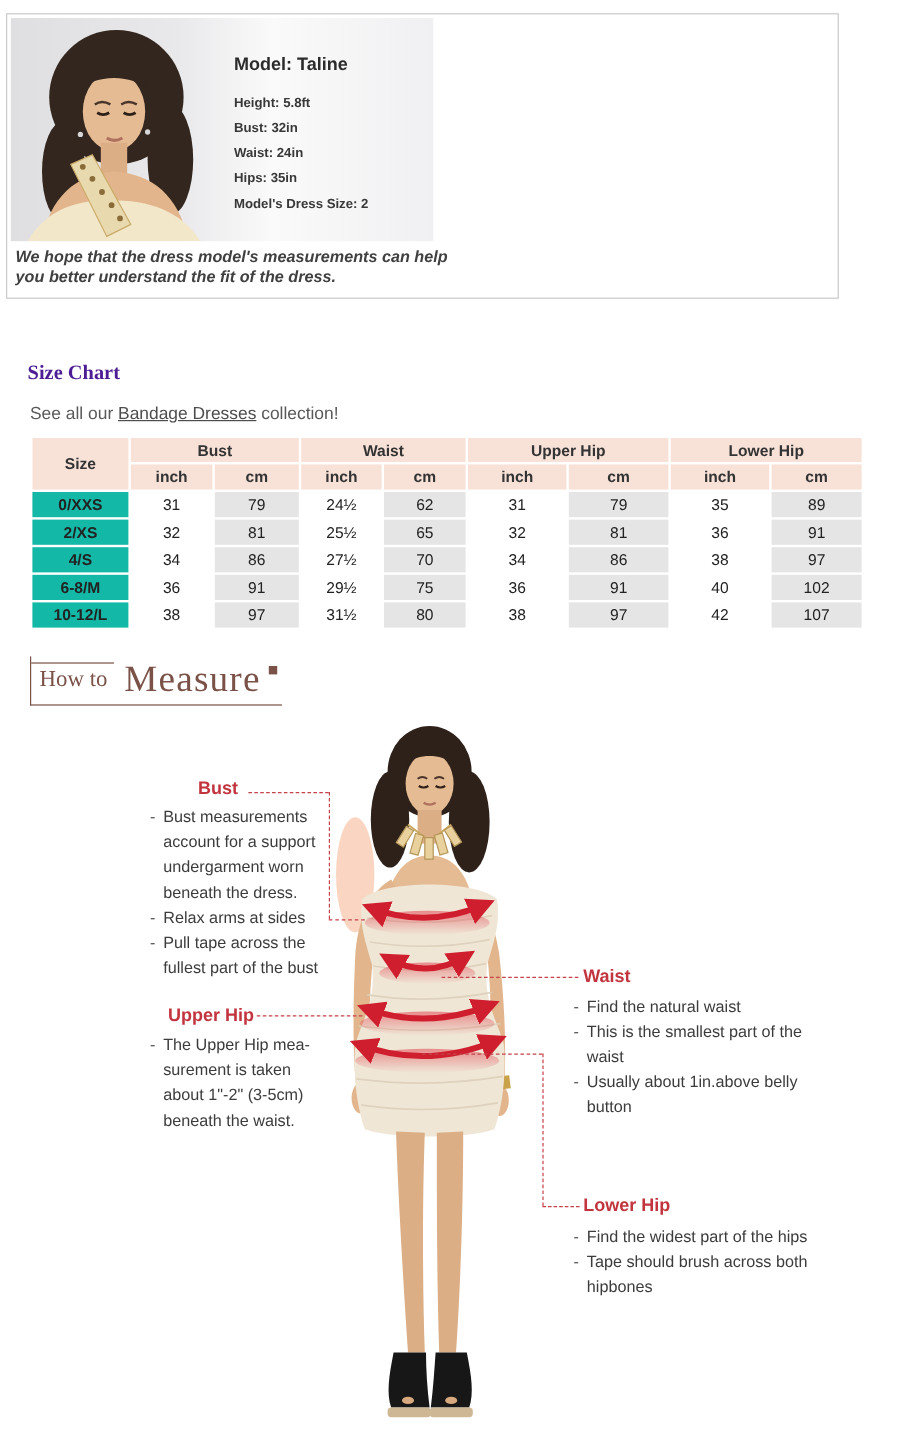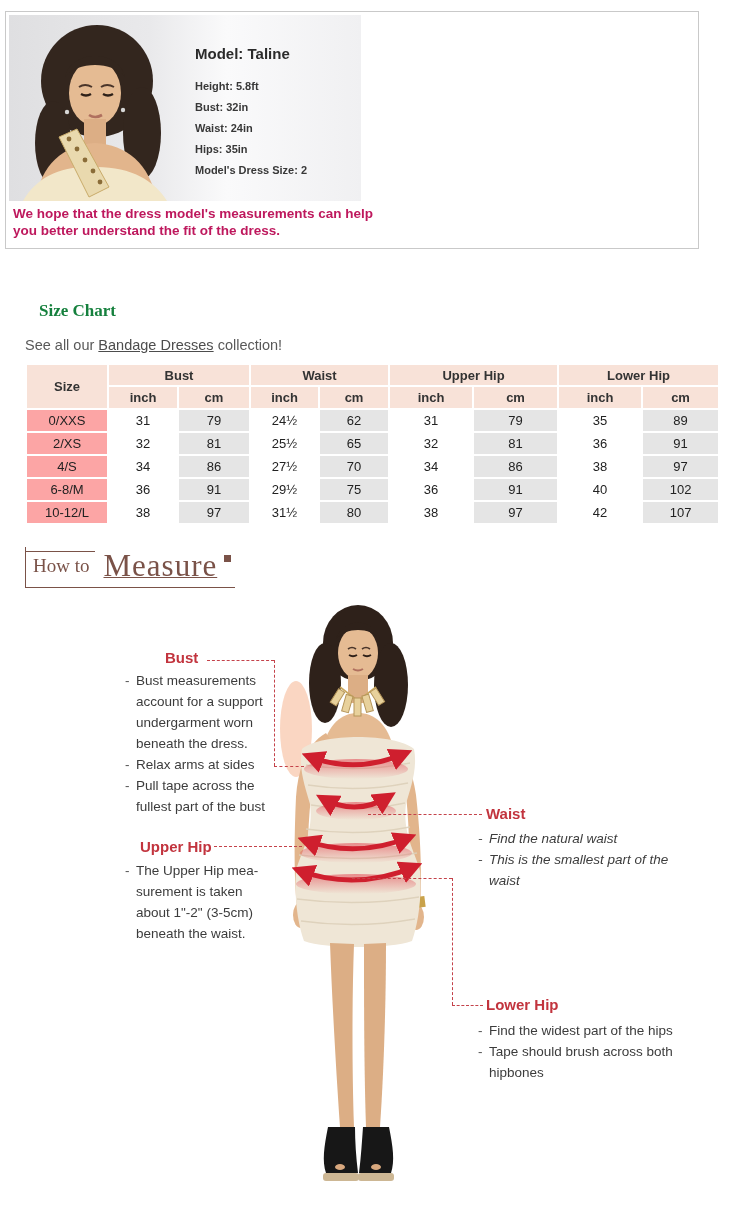--- a/index.html
+++ b/index.html
@@ -5,37 +5,37 @@
   html,body{margin:0;padding:0;background:#fff;}
   body{width:755px;height:1206px;position:relative;font-family:"Liberation Sans",sans-serif;color:#333;overflow:hidden;}
 
   
   .model-box{box-sizing:border-box;width:694px;margin:11px 0 0 5px;border:1px solid #c9c9c9;background:#fff;padding:3px;}
   .photo{position:relative;width:352px;height:186px;background:linear-gradient(90deg,#dfdfe1 0%,#e9e9eb 40%,#fafafb 62%,#f0f0f2 100%);overflow:hidden;}
   .photo svg{position:absolute;left:0;top:0;}
   .photo-text{position:absolute;left:186px;top:30px;color:#2b2b2b;}
   .photo-title{font-size:15px;font-weight:bold;margin-bottom:14px;}
   .photo-line{font-size:11px;font-weight:bold;line-height:21px;color:#383838;}
-  .box-caption{padding:4px 4px 6px 4px;font-size:13.5px;font-weight:bold;color:#be185d;line-height:17px;}
+  .box-caption{padding:4px 4px 6px 4px;font-size:13.5px;font-weight:bold;color:#404040;line-height:17px;font-style:italic;}
 
   
-  .sc-heading{margin:52px 0 0 39px;font-family:"Liberation Serif",serif;font-size:17px;font-weight:bold;color:#15803d;}
+  .sc-heading{margin:52px 0 0 23px;font-family:"Liberation Serif",serif;font-size:17px;font-weight:bold;color:#4c1d95;}
   .sc-link-line{margin:16px 0 10px 25px;font-size:14.5px;color:#595959;}
   .sc-link-line a{color:#4d4d4d;text-decoration:underline;cursor:pointer;}
   table.size-table{margin-left:25px;border-collapse:separate;border-spacing:2px;table-layout:fixed;width:675px;font-size:13px;}
   table.size-table th{background:#f8e2d8;color:#333;font-weight:bold;padding:0;height:21px;}
   table.size-table th.group{height:20px;}
   table.size-table td{text-align:center;padding:0;height:21px;color:#222;}
-  table.size-table td.size-col{font-weight:normal;background:#fca5a5;}
+  table.size-table td.size-col{font-weight:bold;background:#14b8a6;}
   table.size-table td.cm{background:#e5e5e5;}
   table.size-table td.inch{background:#fff;}
 
   
   .htm-row{margin:22px 0 0 25px;}
-  .htm-wrap{display:inline-block;border-left:1px solid #7a5248;border-bottom:1px solid #7a5248;padding:1px 4px 3px 0;color:#7a5248;font-family:"Liberation Serif",serif;white-space:nowrap;text-decoration:underline;}
+  .htm-wrap{display:inline-block;border-left:1px solid #7a5248;border-bottom:1px solid #7a5248;padding:1px 4px 3px 0;color:#7a5248;font-family:"Liberation Serif",serif;white-space:nowrap;}
   .htm-small{display:inline-block;font-size:19px;border-top:1px solid #7a5248;padding:3px 6px 0 7px;vertical-align:4px;}
   .htm-large{font-size:31px;padding-left:8px;letter-spacing:1px;}
   .htm-square{display:inline-block;width:7px;height:7px;background:#7a5248;margin-left:7px;vertical-align:14px;}
 
   
   .diagram{position:relative;width:755px;height:660px;margin-top:6px;}
   .fig{position:absolute;left:270px;top:5px;}
   .m-label{position:absolute;font-size:15px;font-weight:bold;color:#c2343e;line-height:18px;}
   .dash-h{position:absolute;height:0;border-top:1px dashed #c4424a;}
   .dash-v{position:absolute;width:0;border-left:1px dashed #c4424a;}
@@ -280,23 +280,24 @@
     <li>Relax arms at sides</li>
     <li>Pull tape across the fullest part of the bust</li>
   </ul>
 
   <div class="m-label" style="left:140px;top:244px;">Upper Hip</div>
   <ul class="m-bullets" style="left:123px;top:266px;width:148px;">
     <li>The Upper Hip mea-surement is taken about 1"-2" (3-5cm) beneath the waist.</li>
   </ul>
 
   <div class="m-label" style="left:486px;top:211px;">Waist</div>
-  <ul class="m-bullets" style="left:476px;top:234px;width:196px;font-style:italic;">
+  <ul class="m-bullets" style="left:476px;top:234px;width:196px;">
     <li>Find the natural waist</li>
     <li>This is the smallest part of the waist</li>
+    <li>Usually about 1in.above belly button</li>
   </ul>
 
   <div class="m-label" style="left:486px;top:402px;">Lower Hip</div>
   <ul class="m-bullets" style="left:476px;top:426px;width:210px;">
     <li>Find the widest part of the hips</li>
     <li>Tape should brush across both hipbones</li>
   </ul>
 </div>
 
 </body></html>

